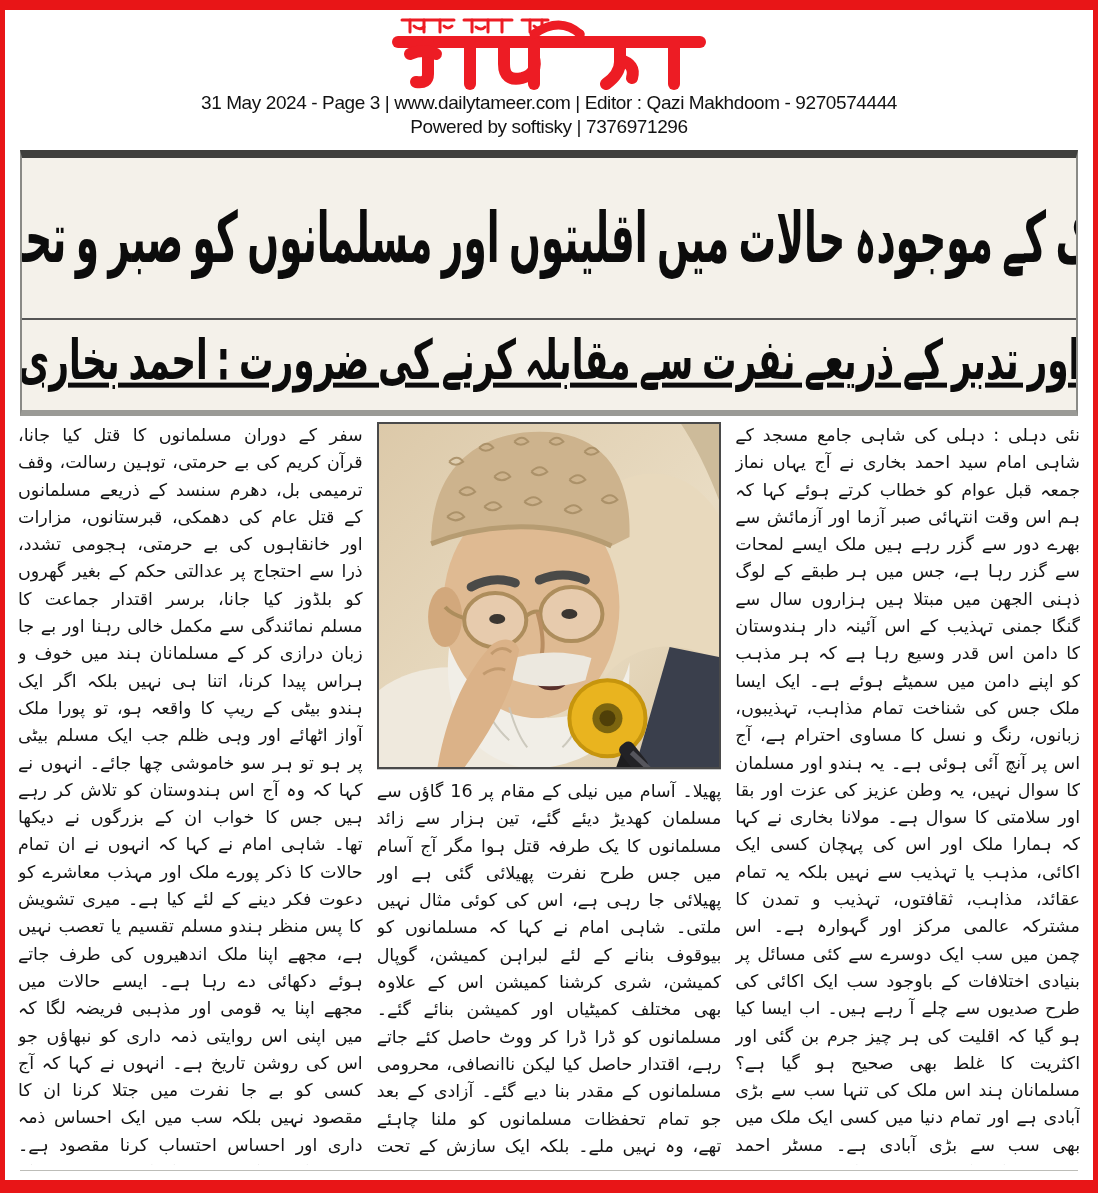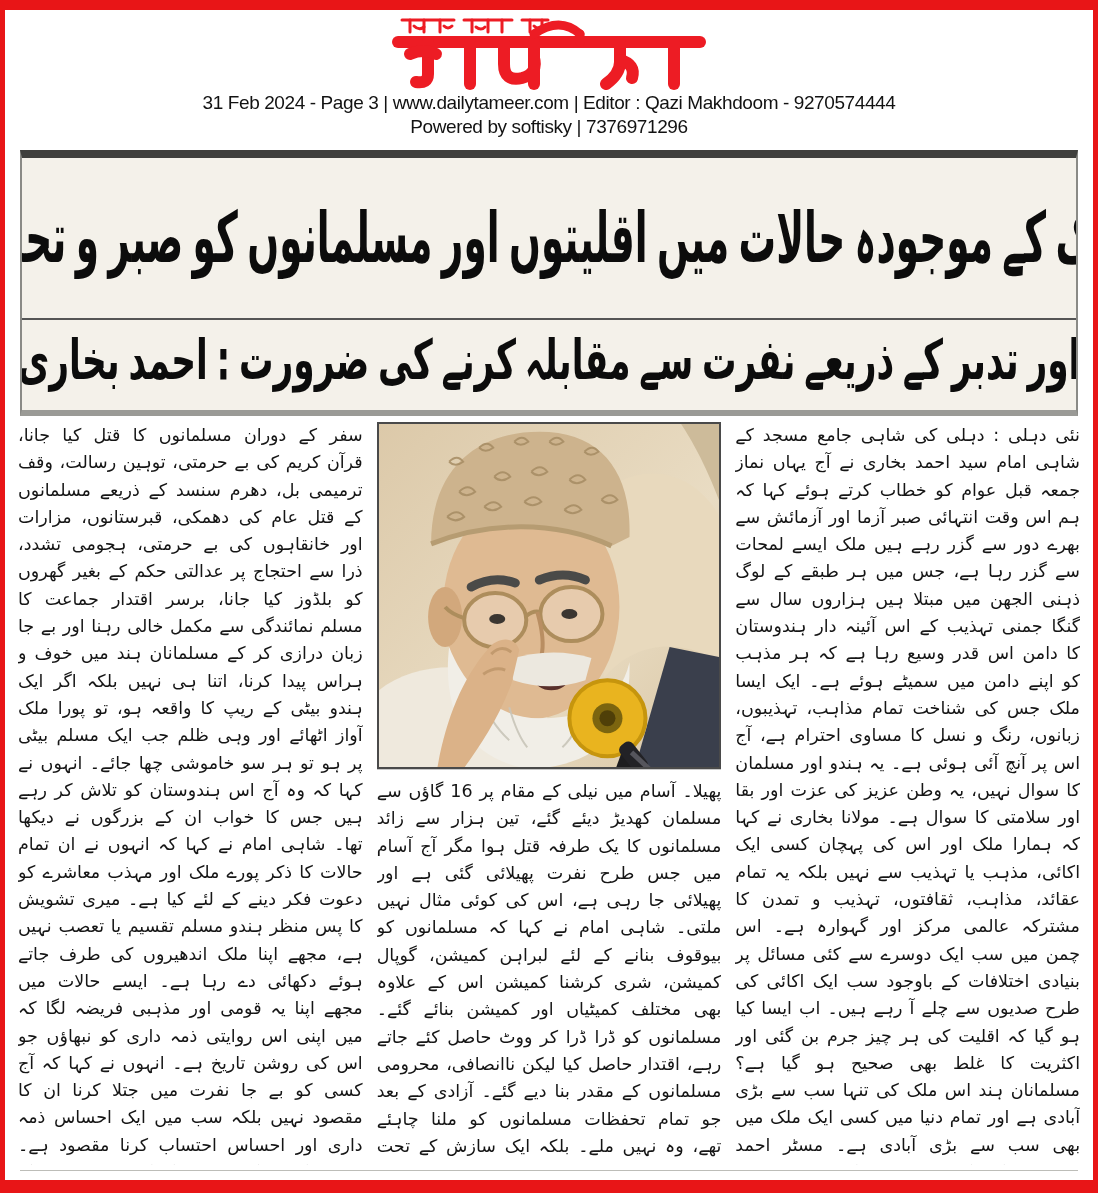--- a/index.html
+++ b/index.html
@@ -31,21 +31,21 @@
     background:#f4f1ea;border-left:2px solid #8a8a86;border-right:2px solid #8a8a86;
     border-top:8px solid #3f3f3d;border-bottom:6px solid #9a9a96;box-sizing:border-box;
   }
   .headline-line{
     display:flex;align-items:center;justify-content:center;overflow:hidden;
     direction:rtl;color:#0c0c0c;font-weight:bold;
   }
   .headline-line .fit{white-space:nowrap;display:inline-block;}
   .hl1{height:160px;border-bottom:2px solid #555;}
   .hl1 .fit{font-size:52px;transform:scale(0.72,1.35);letter-spacing:-2px;word-spacing:-5px;}
-  .hl2{height:78px;}
+  .hl2{height:78px;text-decoration:underline;}
   .hl2 .fit{font-size:44px;transform:scale(0.78,1.25);letter-spacing:-2px;word-spacing:-4px;}
 
   
   .article{
     position:absolute;left:18px;right:18px;top:422px;bottom:28px;
     display:flex;direction:rtl;gap:14px;
   }
   .col{
     flex:1 1 0;overflow:hidden;direction:rtl;text-align:justify;color:#151515;
     font-size:17.5px;line-height:27.3px;word-spacing:1px;
@@ -103,21 +103,21 @@
 
       <path d="M236 30 V50 Q236 62 222 72"></path>
       <path d="M236 48 Q252 52 248 66"></path>
 
       <path d="M290 30 V72"></path>
     </g>
   </svg>
 </div>
 
 <div class="dateline">
-  <div class="l1">31 Feb 2024 - Page 3 | www.dailytameer.com | Editor : Qazi Makhdoom - 9270574444</div>
+  <div class="l1">31 May 2024 - Page 3 | www.dailytameer.com | Editor : Qazi Makhdoom - 9270574444</div>
   <div class="l2">Powered by softisky | 7376971296</div>
 </div>
 
 <div class="headline-box">
   <div class="headline-line hl1">
     <span class="fit">ملک کے موجودہ حالات میں اقلیتوں اور مسلمانوں کو صبر و تحمل</span>
   </div>
   <div class="headline-line hl2">
     <span class="fit">اور تدبر کے ذریعے نفرت سے مقابلہ کرنے کی ضرورت : احمد بخاری</span>
   </div>

